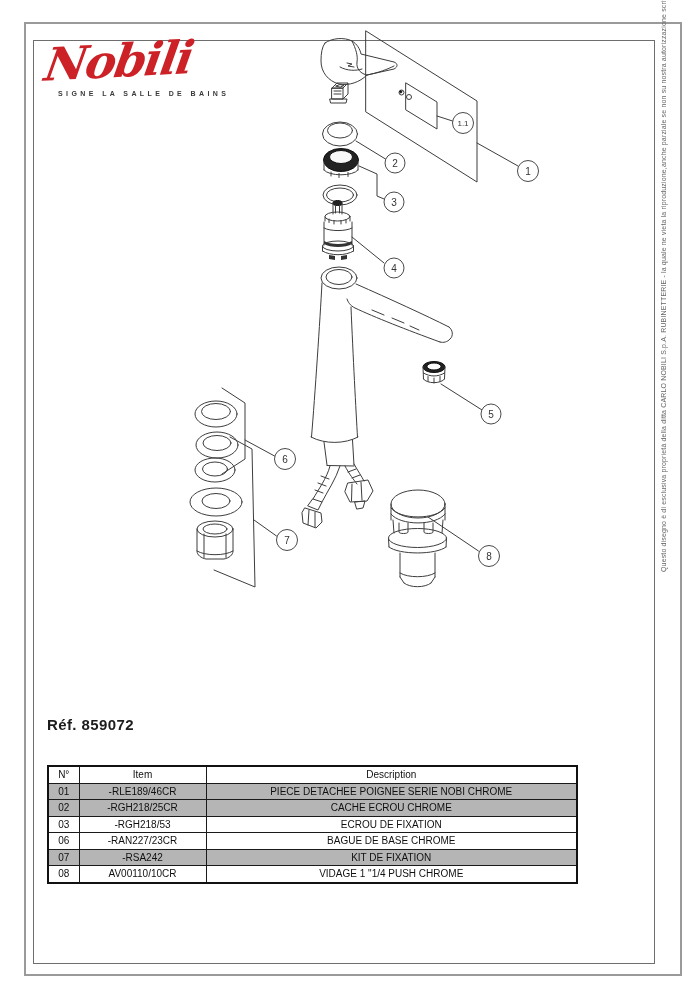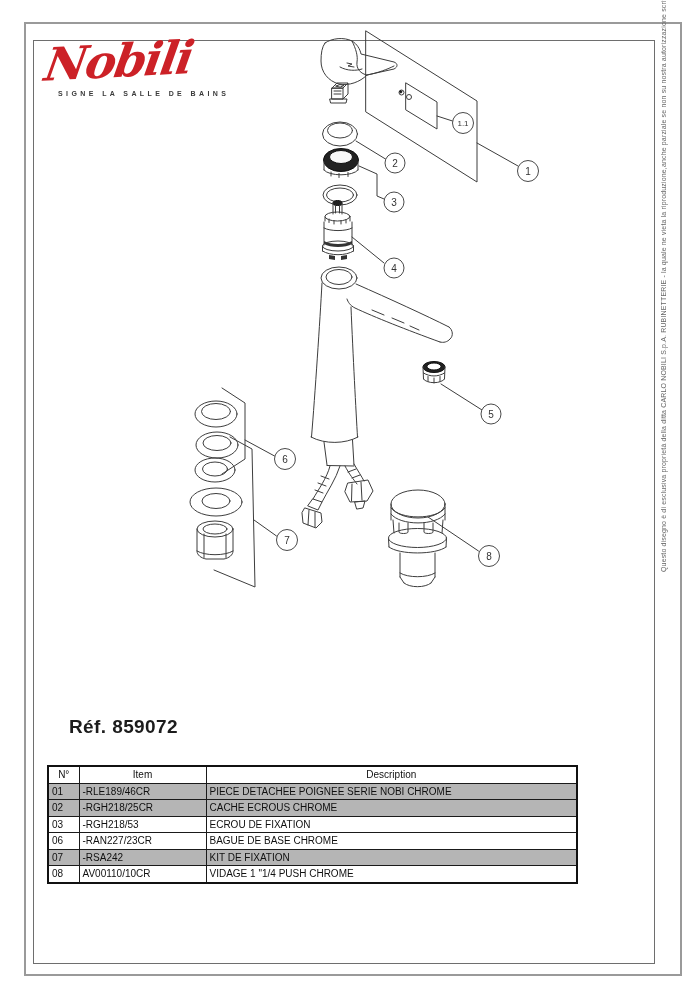--- a/index.html
+++ b/index.html
@@ -35,31 +35,31 @@
   .ln { fill:none; stroke:#3d3d3d; stroke-width:1; stroke-linecap:round; stroke-linejoin:round; }
   .dk { fill:#222; stroke:#111; stroke-width:1; }
   .wh { fill:#fff; stroke:#3d3d3d; stroke-width:1; }
   .callout circle { fill:#fff; stroke:#4a4a4a; stroke-width:1; }
   .callout text {
     fill:#333; font-family:"Liberation Sans", sans-serif; font-size:10px;
     text-anchor:middle; stroke:none;
   }
   .callout text.small { font-size:8px; }
   .ref-title {
-    position:absolute; left:47px; top:716px; font-size:19px; font-weight:bold;
-    color:#1c1c1c; letter-spacing:0.4px;margin-left:22px;
+    position:absolute; left:47px; top:716px; font-size:15px; font-weight:bold;
+    color:#1c1c1c; letter-spacing:0.4px;
   }
   table.parts {
     position:absolute; left:47px; top:765px; width:531px;
     border-collapse:collapse; font-size:10px; color:#101010;
     border:2px solid #111; table-layout:fixed;
   }
   table.parts th, table.parts td {
     border:1px solid #1a1a1a; padding:2px 3px 1px; line-height:12.5px;
-    text-align:left; font-weight:normal; overflow:hidden; white-space:nowrap;
+    text-align:center; font-weight:normal; overflow:hidden; white-space:nowrap;
   }
   table.parts th { text-align:center; }
   tr.shaded td { background:#b5b5b5; }
 </style>
 </head>
 <body>
 
 <div class="outer-frame"></div>
 <div class="inner-frame"></div>
 
@@ -273,21 +273,21 @@
   </thead>
   <tbody>
     <tr class="shaded">
       <td>01</td>
       <td>-RLE189/46CR</td>
       <td>PIECE DETACHEE POIGNEE SERIE NOBI CHROME</td>
     </tr>
     <tr class="shaded">
       <td>02</td>
       <td>-RGH218/25CR</td>
-      <td>CACHE ECROUS CHROME</td>
+      <td>CACHE ECROU CHROME</td>
     </tr>
     <tr>
       <td>03</td>
       <td>-RGH218/53</td>
       <td>ECROU DE  FIXATION</td>
     </tr>
     <tr>
       <td>06</td>
       <td>-RAN227/23CR</td>
       <td>BAGUE DE BASE CHROME</td>

